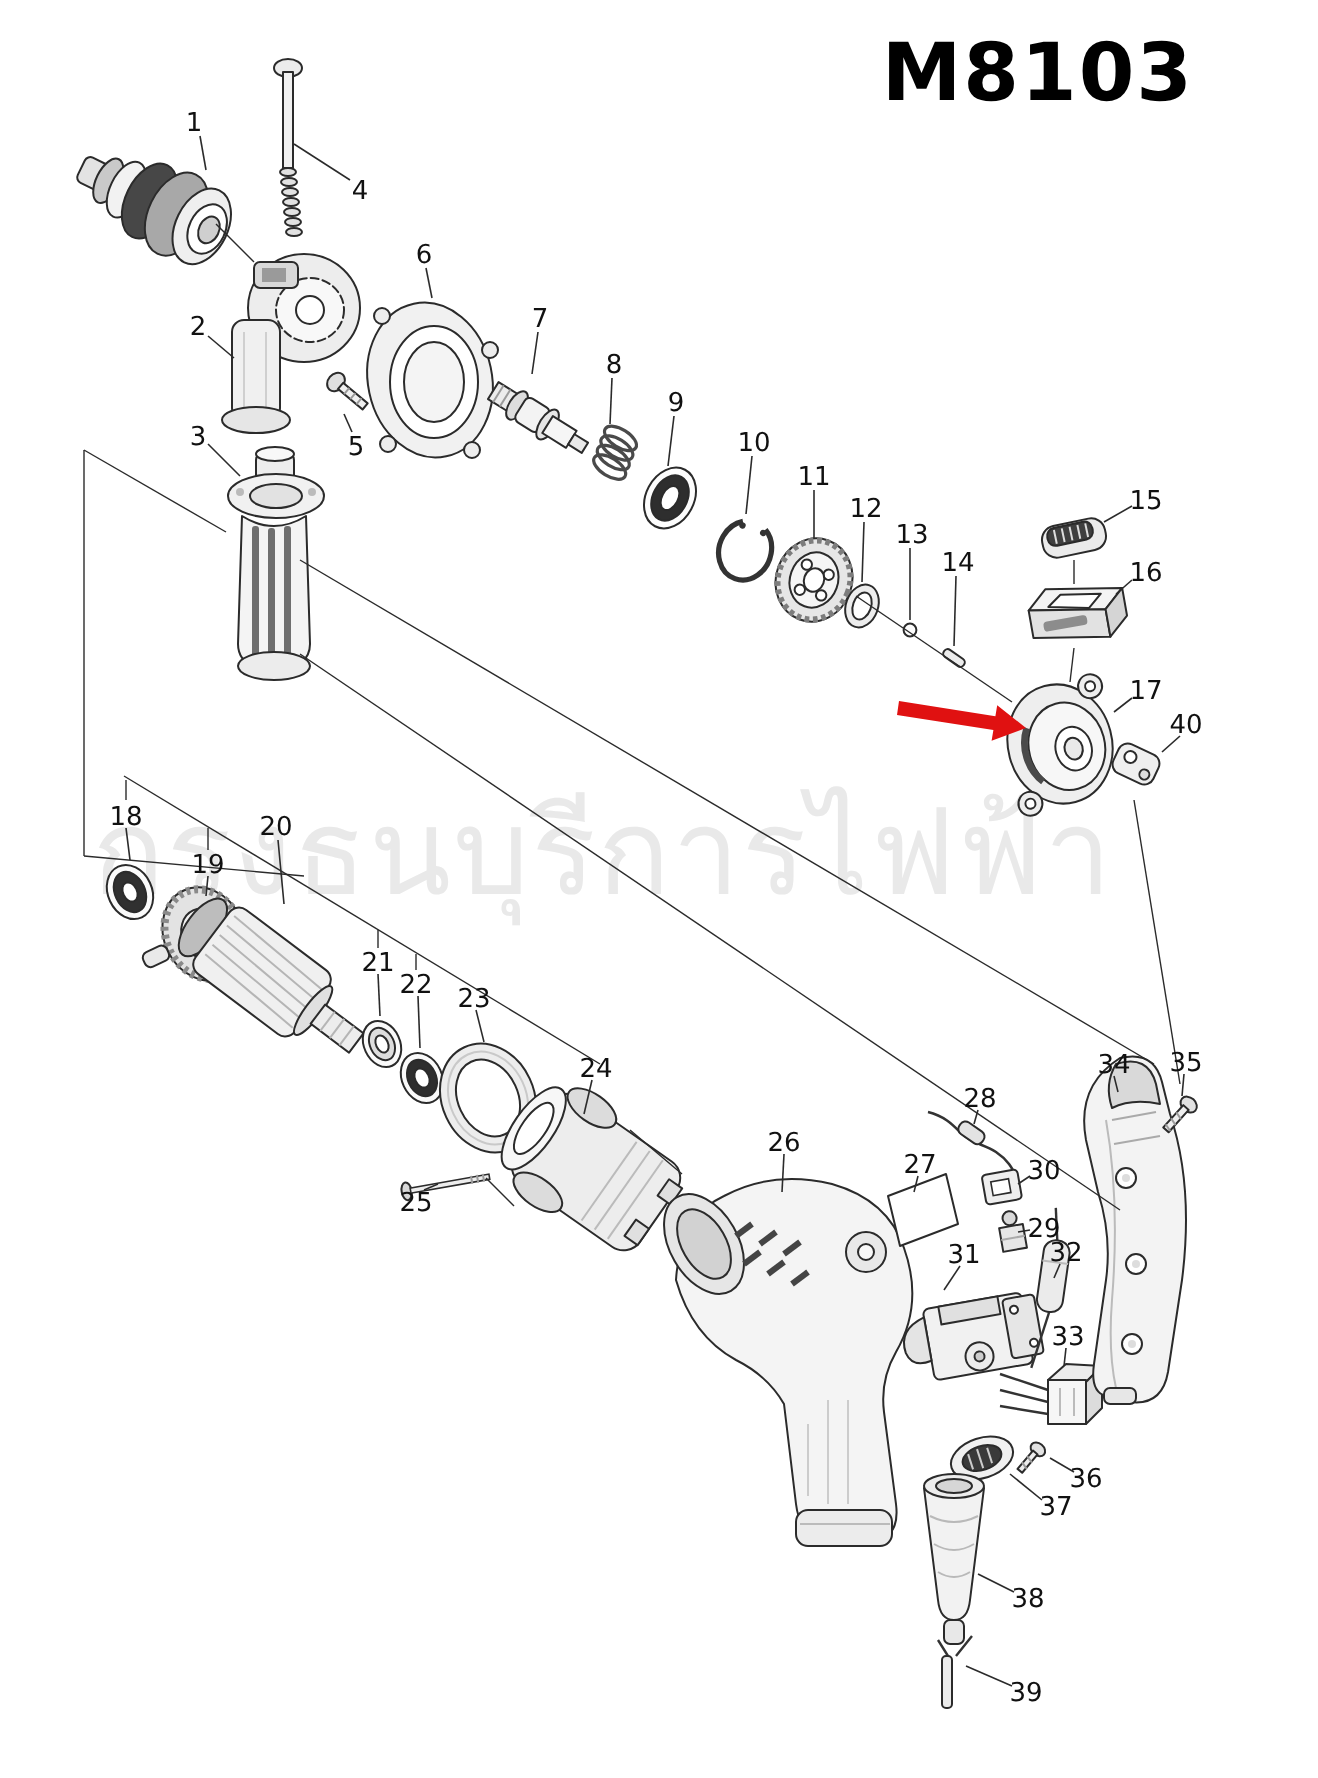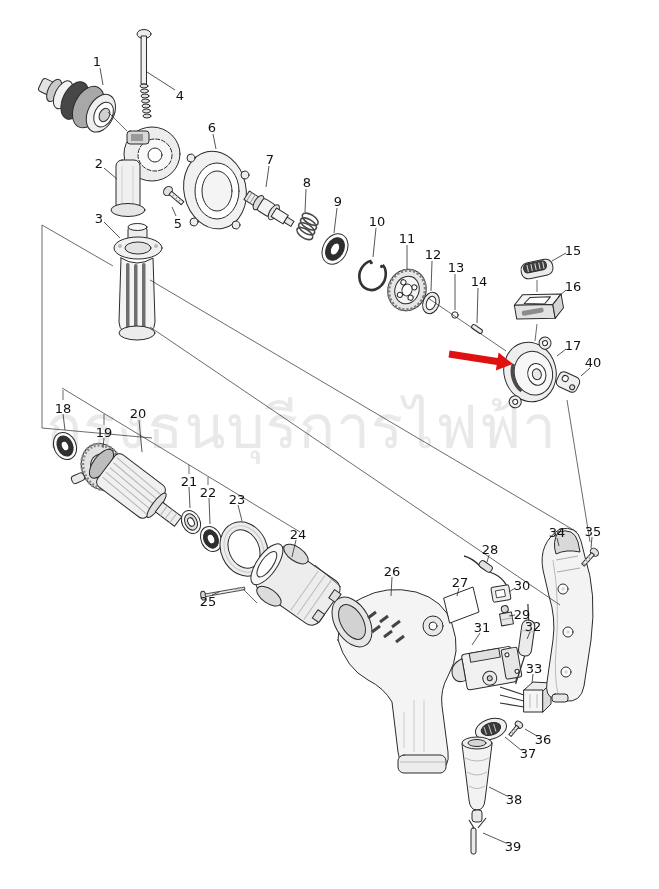--- a/index.html
+++ b/index.html
@@ -473,13 +473,14 @@
         <line x1="507" y1="796" x2="489" y2="787" stroke="#2b2b2b" stroke-width="0.8"></line>
         <text x="514" y="803.5" text-anchor="middle" class="plabel" fill="#111111">38</text>
         <line x1="506" y1="843" x2="483" y2="833" stroke="#2b2b2b" stroke-width="0.8"></line>
         <text x="513" y="850.5" text-anchor="middle" class="plabel" fill="#111111">39</text>
         <line x1="590" y1="368" x2="581" y2="376" stroke="#2b2b2b" stroke-width="0.8"></line>
         <text x="593" y="366.5" text-anchor="middle" class="plabel" fill="#111111">40</text>
         <polygon points="448.5,357.5 496.7,365.0 495.8,370.4 513.0,364.0 498.6,352.6 497.7,358.1 449.5,350.5" fill="#e01111"></polygon>
       </g>
   </svg>
 
+  <div id="model-title">M8103</div>
 </div>
 
 </body></html>

